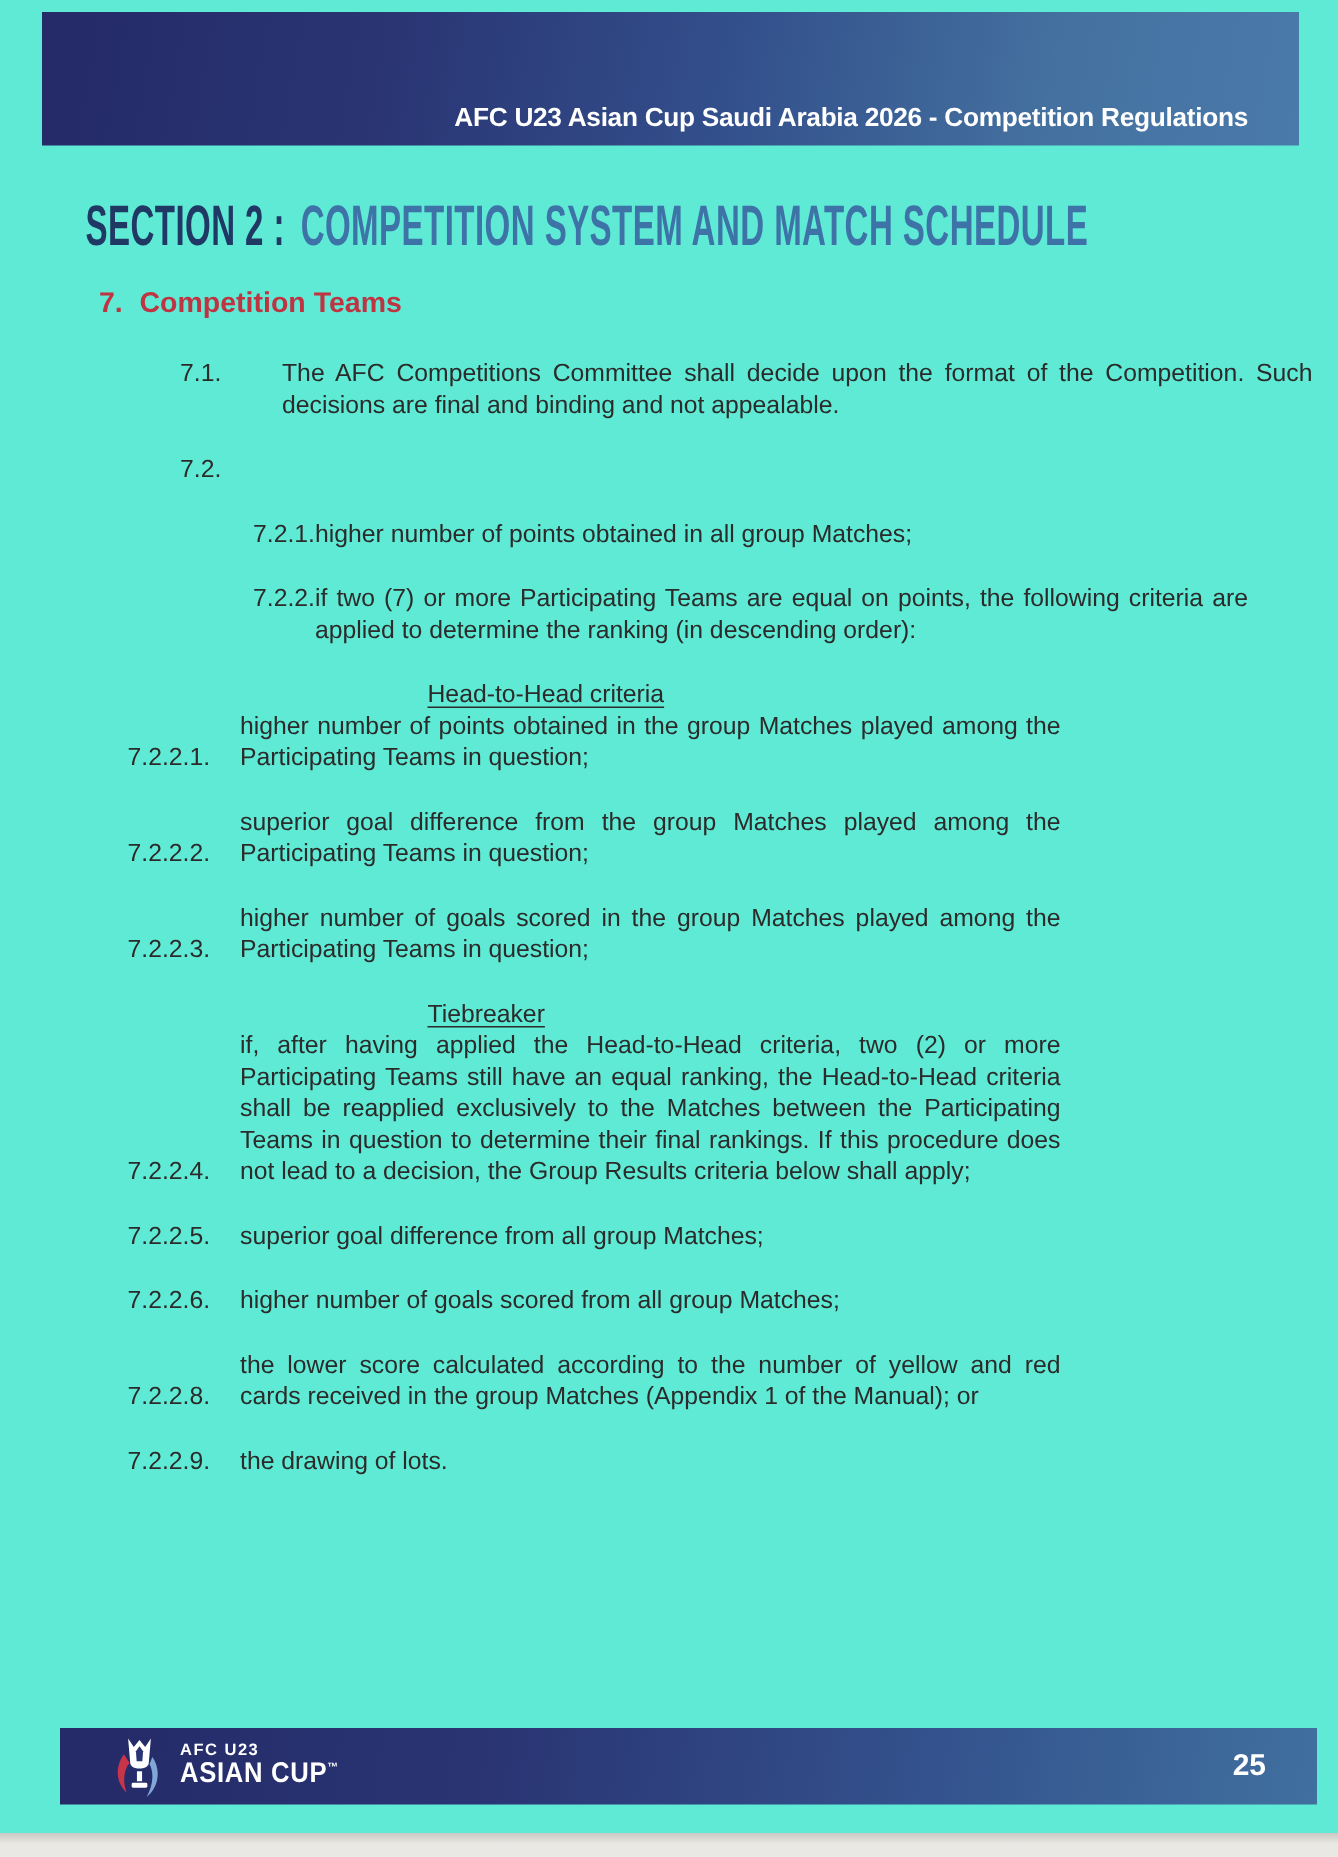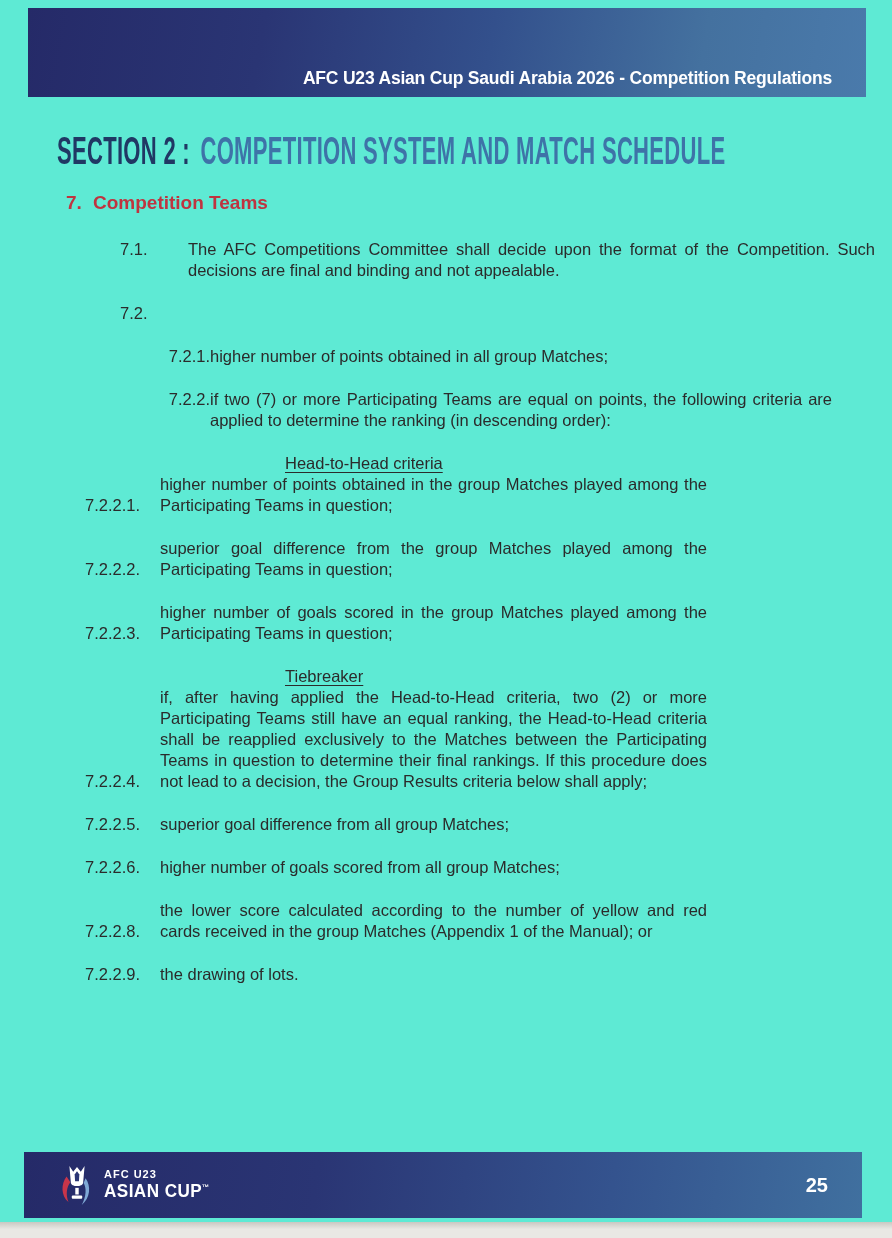--- a/index.html
+++ b/index.html
@@ -57,21 +57,21 @@
   .lvl4 { margin-left:85px;align-items:flex-end; }
   .lvl4 .num { width:75px; flex:none; }
   .lvl4 .txt { width:547px; }
   .subhead {
     margin-left:285px; margin-bottom:0;
     color:#2b2b2b; font-size:16.5px; line-height:21px;
     text-decoration:underline; text-underline-offset:3px;
   }
   
   .footer-bar {
-    position:absolute; left:24px; top:1152px; width:838px; height:66px;
+    position:absolute; left:40px; top:1152px; width:838px; height:51px;
     background:linear-gradient(98deg,#252a68 0%,#2a3574 35%,#34538e 70%,#40709f 100%);
     display:flex; align-items:center; justify-content:space-between;
     padding:0 34px;
   }
   .footer-logo { display:flex; align-items:center; gap:8px; }
   .logo-text { color:#ffffff; line-height:1.05; }
   .logo-line1 { font-size:11px; font-weight:bold; letter-spacing:1px; display:block; }
   .logo-line2 {
     font-size:19px; font-weight:bold; letter-spacing:0.5px; display:block;
     transform:scaleX(0.9); transform-origin:left center; white-space:nowrap;

